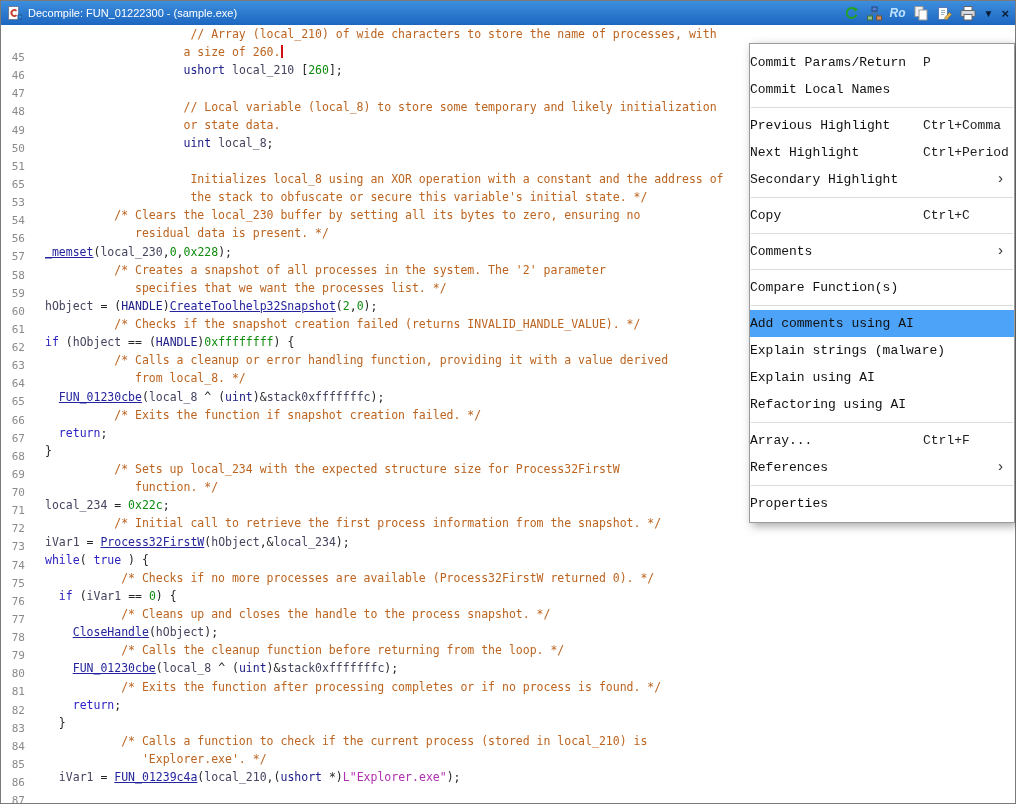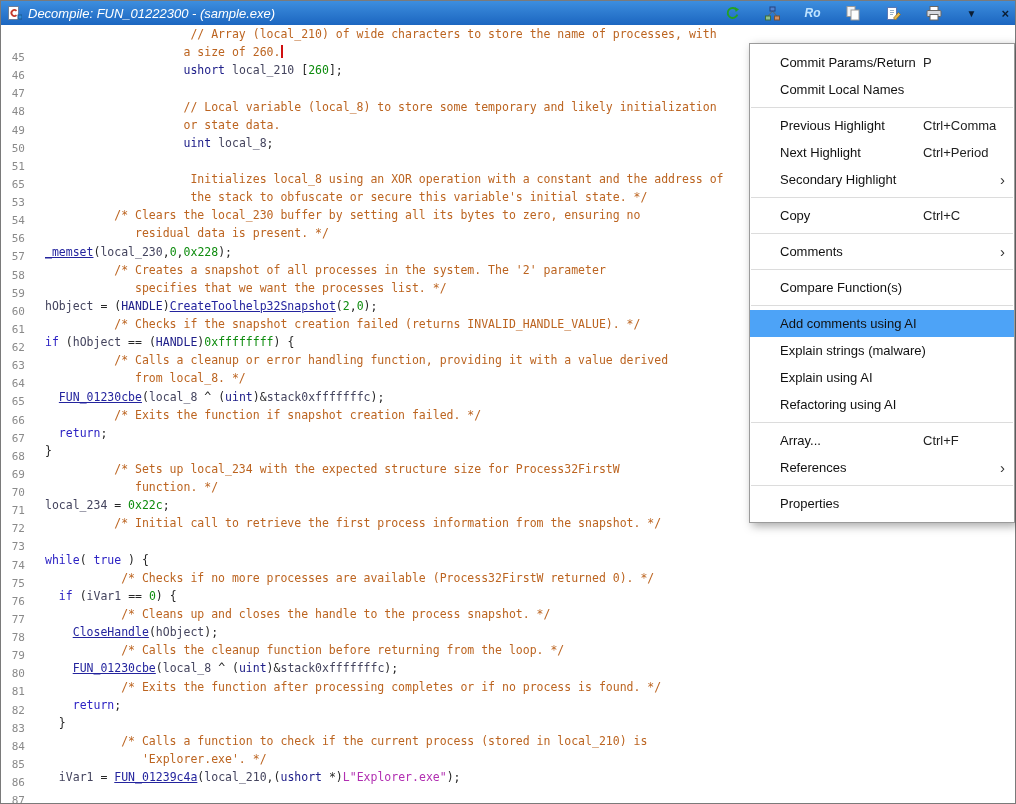--- a/index.html
+++ b/index.html
@@ -4,22 +4,22 @@
 <style>
   * { margin:0; padding:0; box-sizing:border-box; }
   html,body { width:1016px; height:804px; overflow:hidden; background:#fff;
               font-family:"Liberation Sans", sans-serif; }
   .window { position:relative; width:1016px; height:804px; border:1px solid #7a7a7a; background:#fff; }
 
   
   .titlebar { height:24px; background:linear-gradient(180deg, var(--titlebar-top,#3d8ede) 0%, var(--titlebar-bottom,#1c66c0) 100%);
               display:flex; align-items:center; padding:0 6px; gap:6px; }
   .t-icon { display:inline-flex; width:15px; height:15px; }
-  .t-title { color:#fff; font-size:13px; white-space:nowrap;font-style:italic; }
-  .t-tools { margin-left:auto; display:flex; align-items:center; gap:25px;text-align:right; }
+  .t-title { color:#fff; font-size:11px; white-space:nowrap; }
+  .t-tools { margin-left:auto; display:flex; align-items:center; gap:8px;text-align:right; }
   .tbtn { display:inline-flex; align-items:center; justify-content:center; height:17px; cursor:default; }
   .ro { color:#bfe3ff; font-weight:bold; font-size:12px; font-style:italic; }
   .caret { color:#0b1d33; font-size:10px; }
   .closex { color:#0b1d33; font-size:13px; font-weight:bold; }
 
   
   .code-wrap { position:absolute; top:24px; left:0; right:0; bottom:0; background:#fff; overflow:hidden; }
   .row { display:flex; height:18.14px; line-height:18.14px;
          font-family:"DejaVu Sans Mono", monospace; font-size:11.5px; }
   .ln { flex:0 0 24px; text-align:right; color:var(--line-number,#8a8a8a); font-size:11px;margin-top:24px; }
@@ -33,22 +33,22 @@
   .num { color:var(--constant,#0e8c0e); }
   .str { color:var(--string,#b12fb1); }
   .pl  { color:var(--plain,#262626); }
   .cursor { display:inline-block; width:2px; height:13px; background:var(--cursor,#d01010);
             vertical-align:middle; margin-left:1px; position:relative; top:-1px; }
 
   
   .ctxmenu { position:absolute; left:748px; top:42px; width:266px; background:#fff;
              border:1px solid #9b9b9b; box-shadow:3px 3px 9px rgba(0,0,0,.35);
              padding:5px 0; z-index:10; }
-  .mi { position:relative; height:27px; line-height:27px; padding-left:30px;
-        font-size:13px; color:#111; white-space:nowrap; }
+  .mi { position:relative; height:27px; line-height:27px; padding-left:0;
+        font-size:13px; color:#111; white-space:nowrap;font-family:Liberation Mono, monospace; }
   .mi .sc { position:absolute; left:173px; color:#222; }
   .mi .sub { position:absolute; right:9px; top:0; font-size:15px; color:#333; }
   .mi.hl { background:var(--menu-highlight,#4da3f7); }
   .msep { height:1px; background:#dcdcdc; margin:4px 1px; }
 </style>
 </head>
 <body>
 
 <div class="window">
 
@@ -211,20 +211,21 @@
         <div class="row">
           <span class="ln">72</span>
           <span class="ct"><span class="va">local_234</span><span class="pl"> = </span><span class="num">0x22c</span><span class="pl">;</span></span>
         </div>
         <div class="row">
           <span class="ln">73</span>
           <span class="ct"><span class="com">          /* Initial call to retrieve the first process information from the snapshot. */</span></span>
         </div>
         <div class="row">
           <span class="ln">74</span>
+          <span class="ct"><span class="va">iVar1</span><span class="pl"> = </span><span class="fn">Process32FirstW</span><span class="pl">(</span><span class="va">hObject</span><span class="pl">,&amp;</span><span class="va">local_234</span><span class="pl">);</span></span>
         </div>
         <div class="row">
           <span class="ln">75</span>
           <span class="ct"><span class="kw">while</span><span class="pl">( </span><span class="kw">true</span><span class="pl"> ) {</span></span>
         </div>
         <div class="row">
           <span class="ln">76</span>
           <span class="ct"><span class="com">           /* Checks if no more processes are available (Process32FirstW returned 0). */</span></span>
         </div>
         <div class="row">

